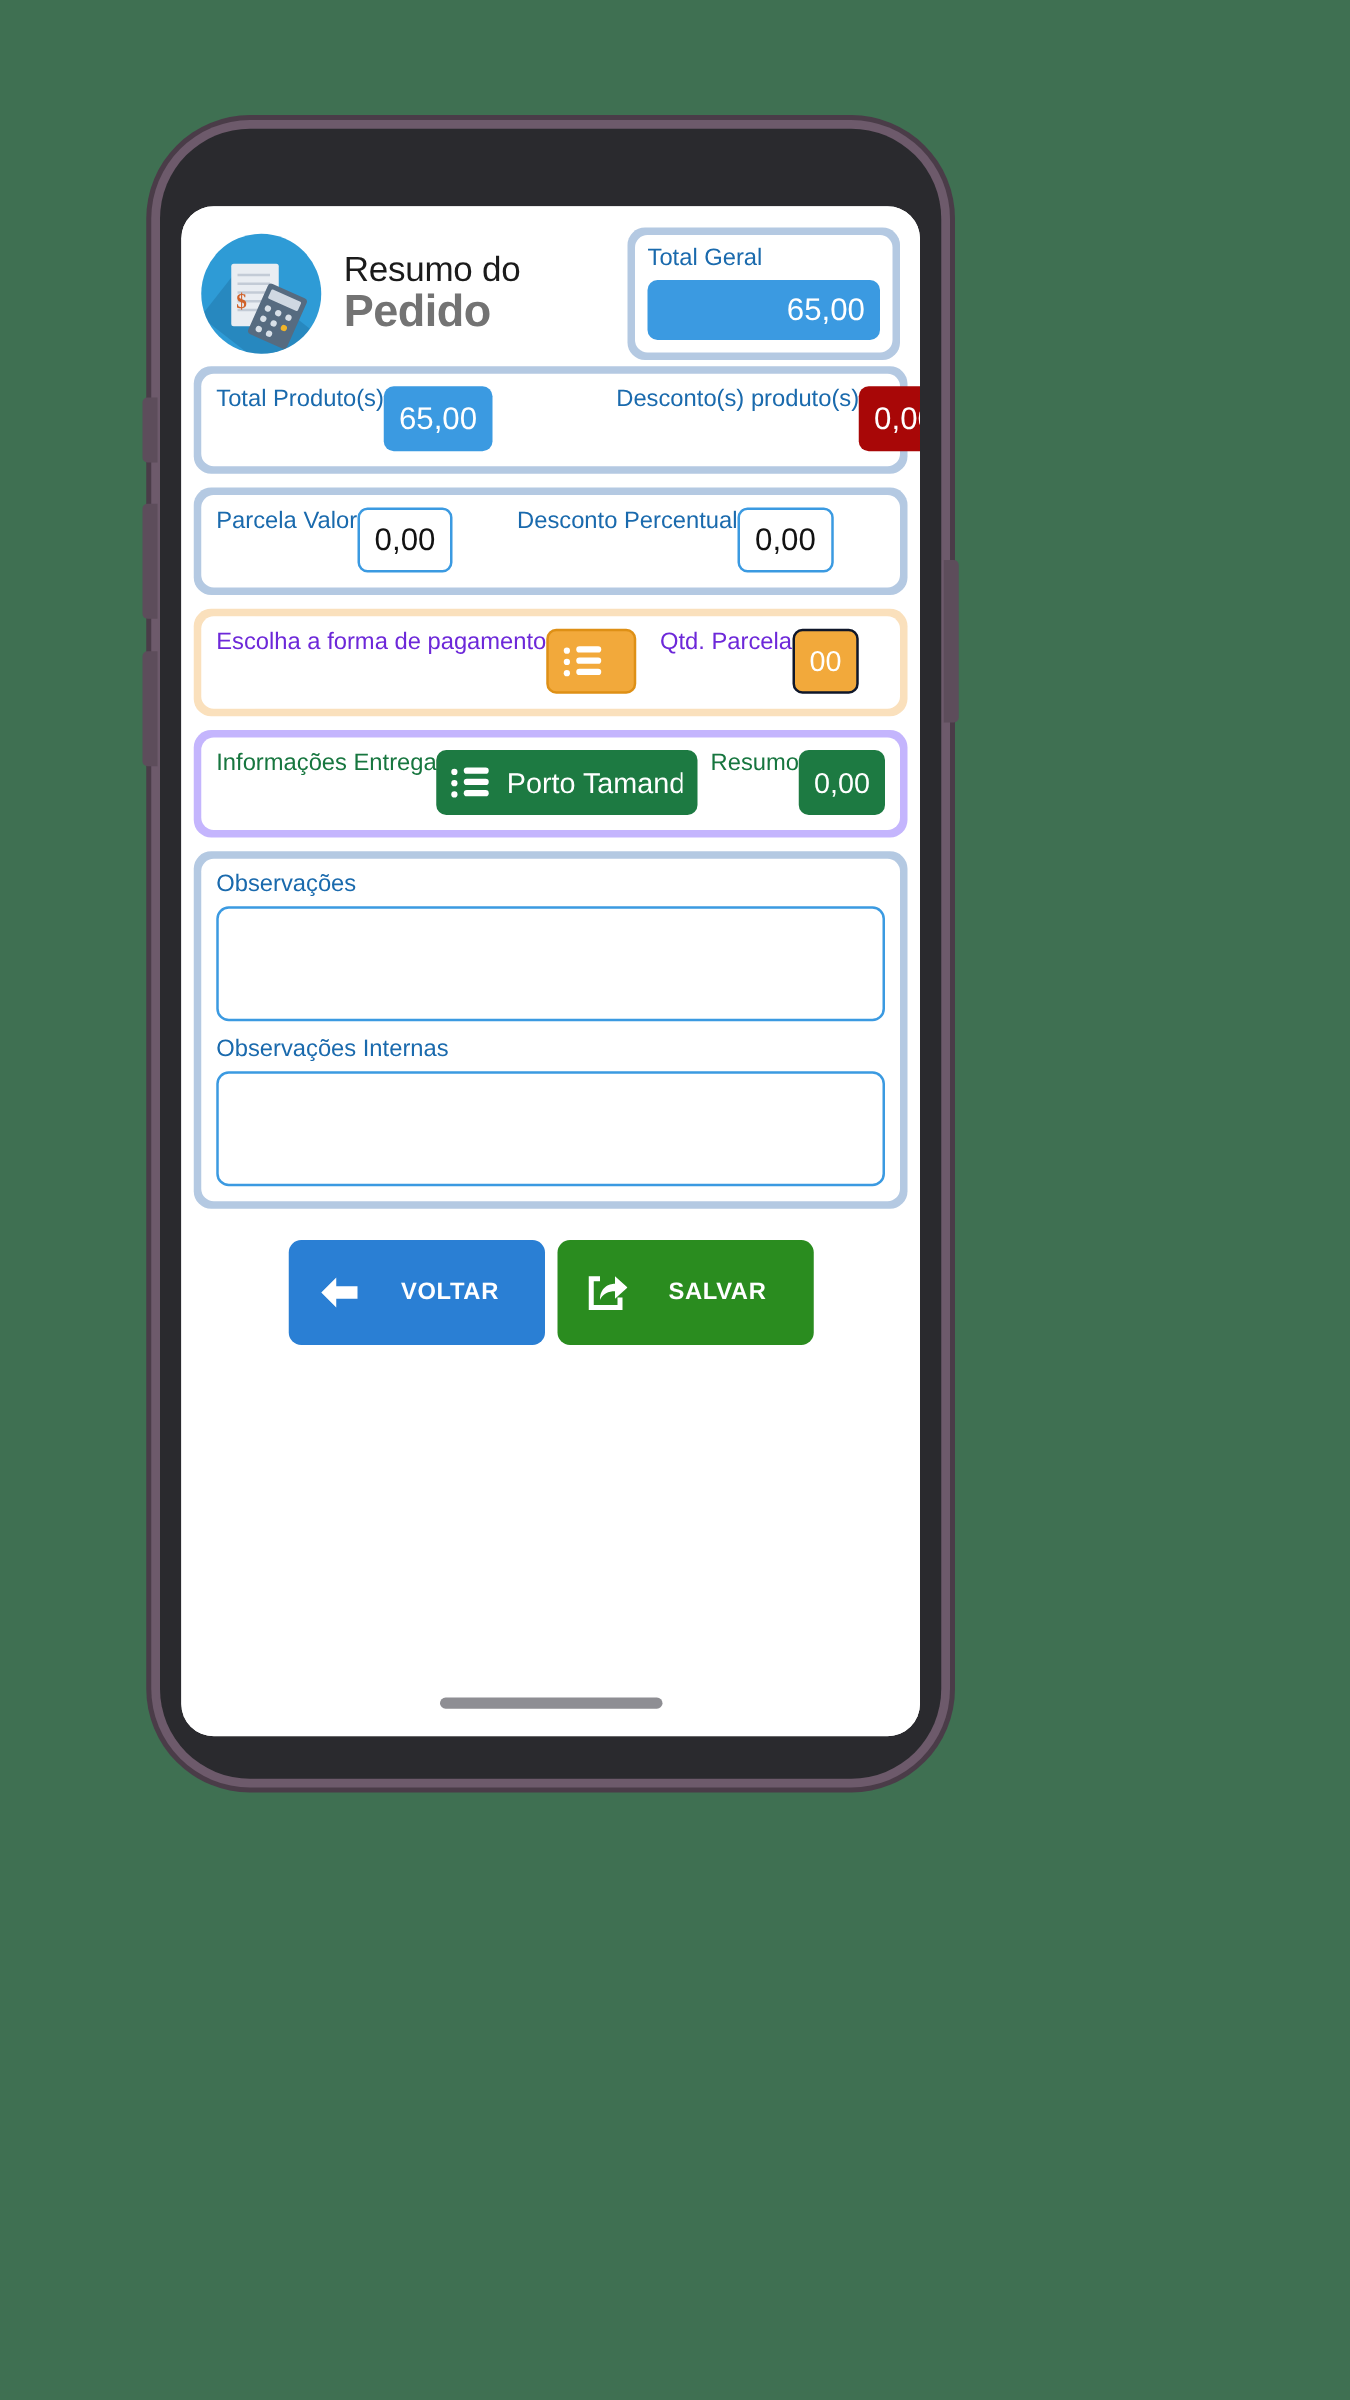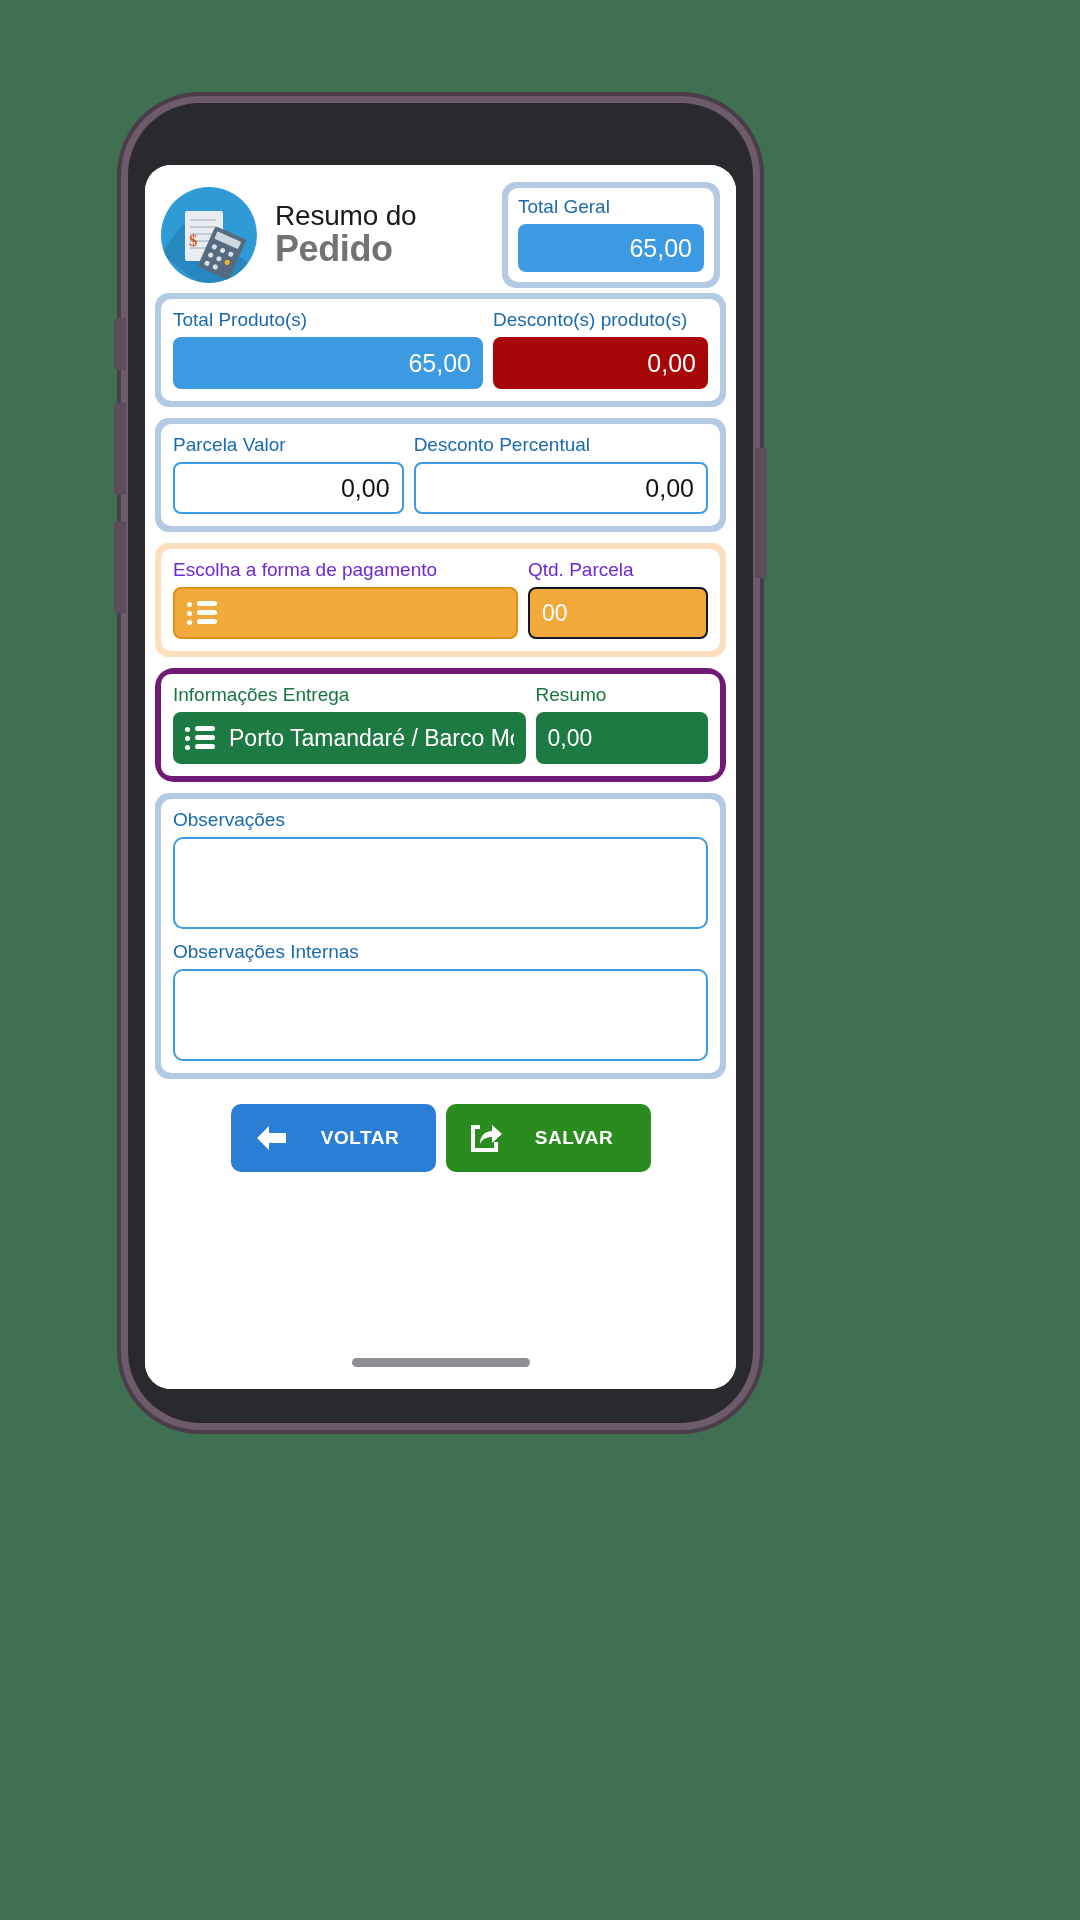--- a/index.html
+++ b/index.html
@@ -199,24 +199,24 @@
     border-radius: 14px;
     padding: 6px;
     margin: 0 2px 11px 2px;
   }
   .panel-inner {
     background: #fff;
     border-radius: 10px;
     padding: 10px 12px 12px 12px;
   }
   .panel.orange { background: #fae0bc; }
-  .panel.green  { background: #701a75; border-radius: 19px; }
+  .panel.green  { background: #c4b5fd; }
 
   .row { display: flex; gap: 10px; }
-  .col { display: flex; flex-direction: column; }
+  .col { display: flex; }
   .col.grow { flex: 1 1 auto; min-width: 0; }
 
   .fld-label {
     font-size: 19px;
     margin-bottom: 6px;
     color: #1a6aad;
     white-space: nowrap;
   }
   .fld-label.orange { color: #6d28d9; }
   .fld-label.green  { color: #17763f; }
@@ -313,21 +313,21 @@
   .textarea-box.last { margin-bottom: 0; }
 
   
   .footer {
     display: flex;
     justify-content: center;
     gap: 10px;
     padding: 14px 10px 0 10px;
   }
   .btn {
-    height: 68px;
+    height: 84px;
     border-radius: 10px;
     display: flex;
     align-items: center;
     gap: 18px;
     padding: 0 22px;
     color: #fff;
     font-size: 19px;
     font-weight: 700;
     letter-spacing: 0.5px;
     cursor: pointer;

